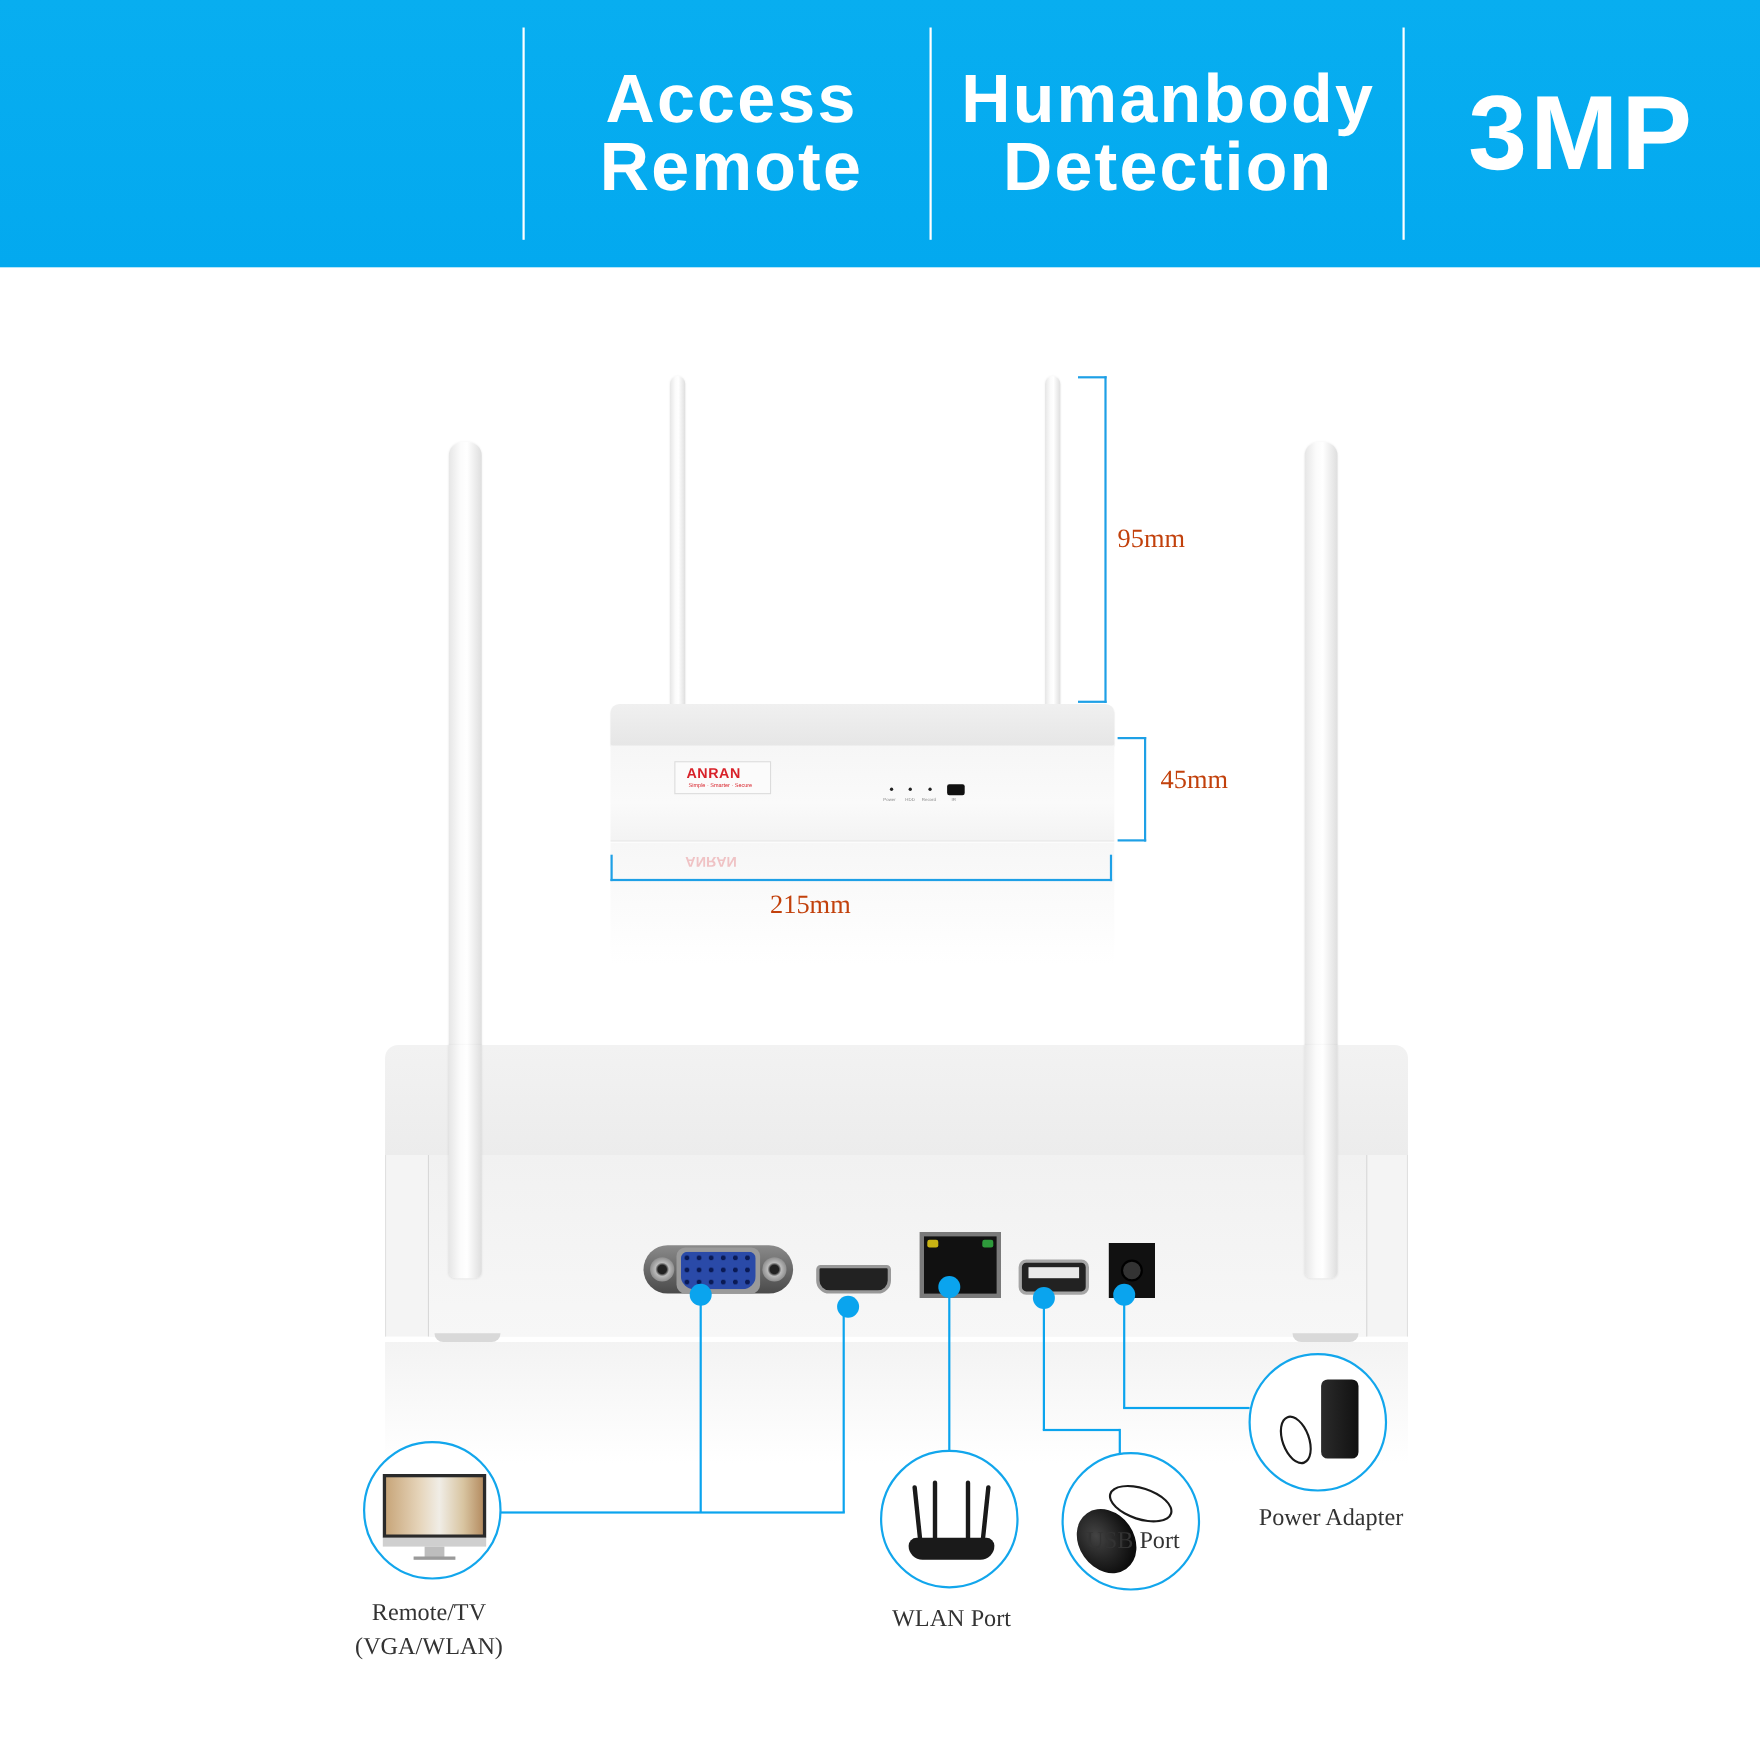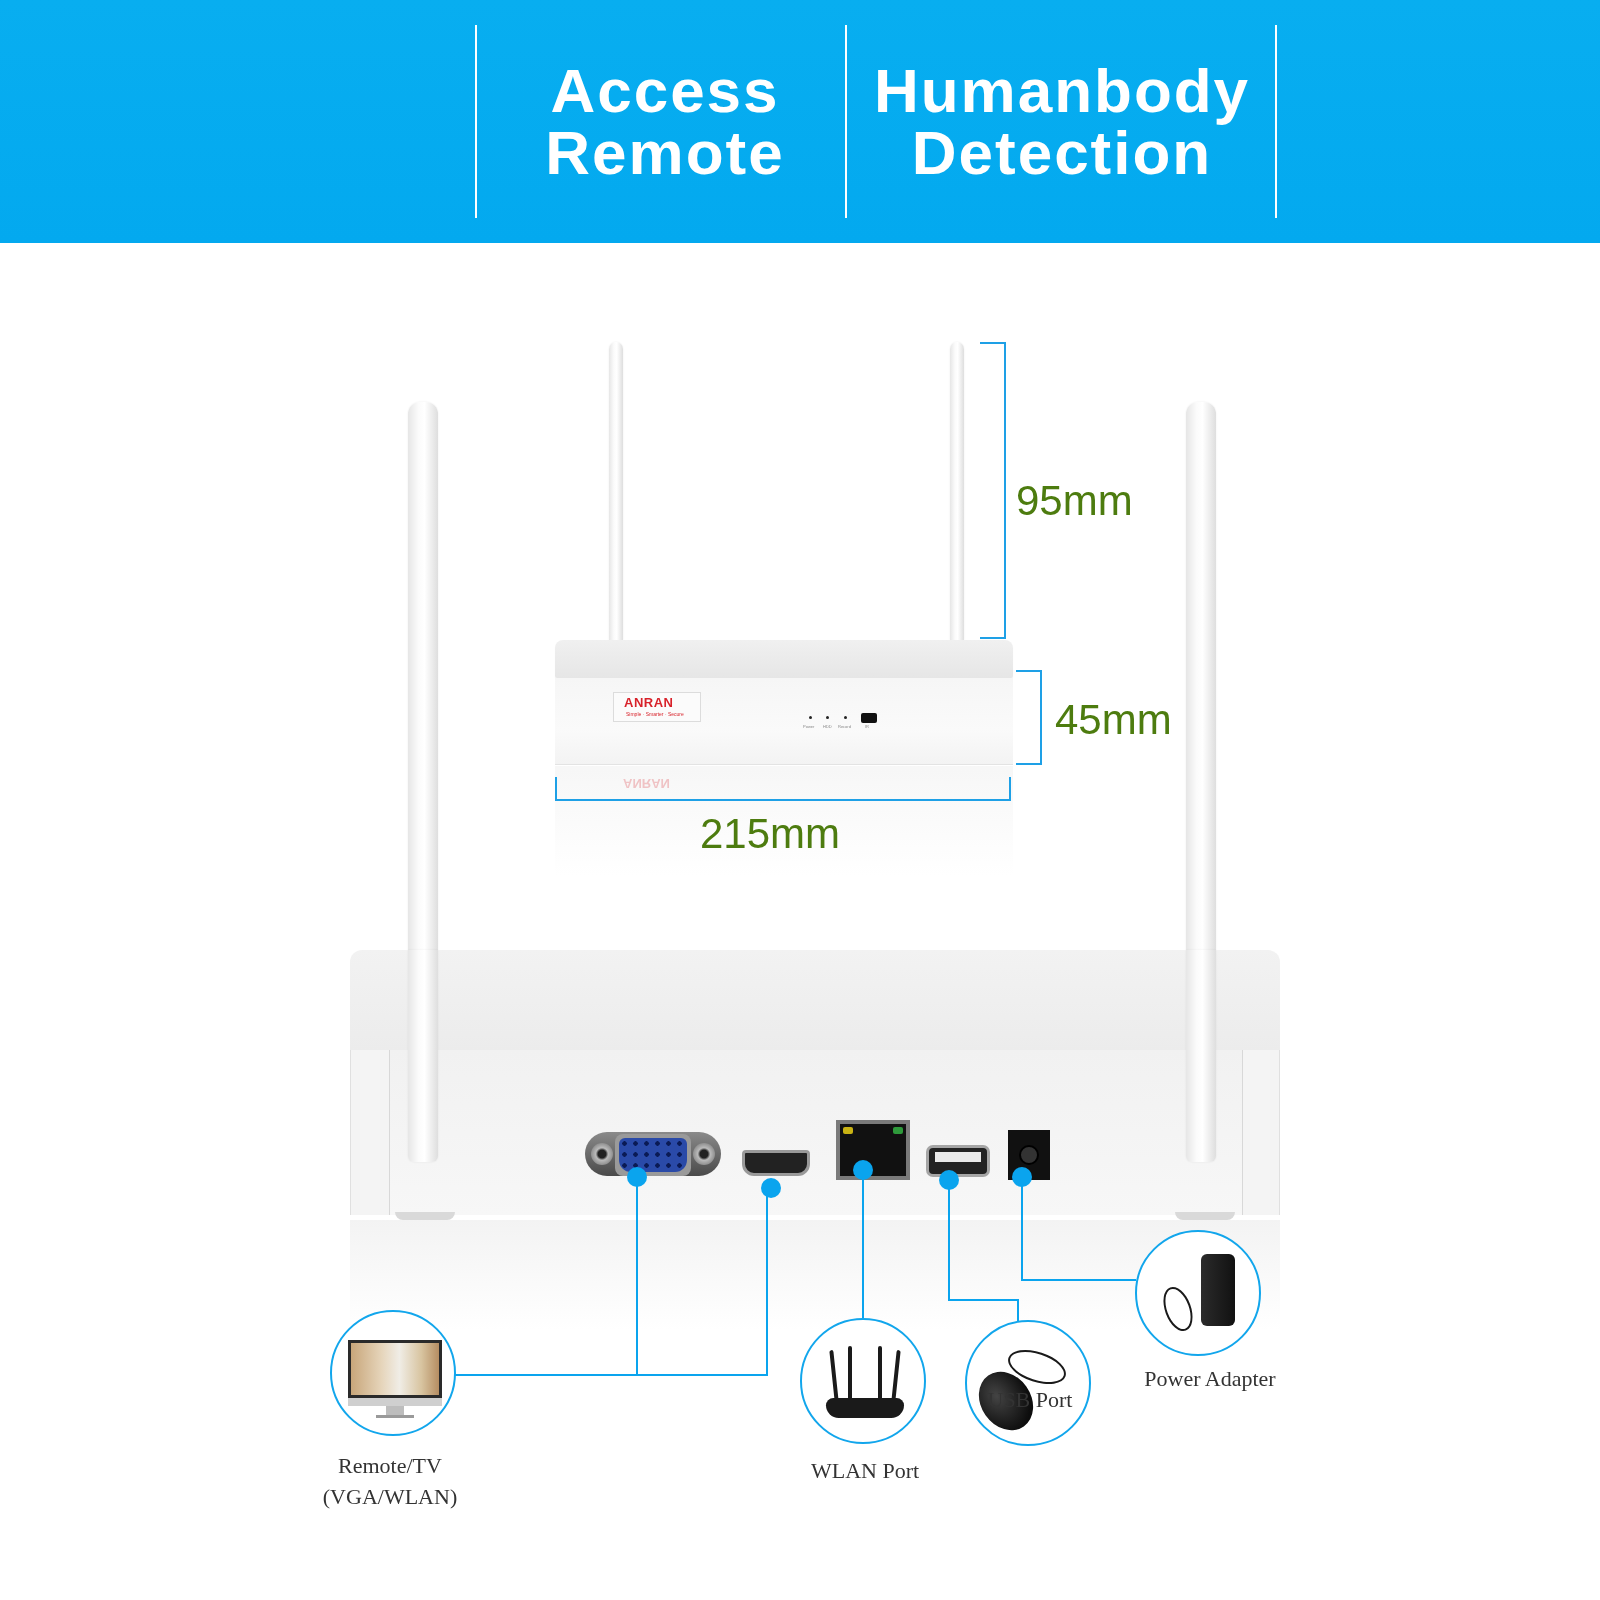--- a/index.html
+++ b/index.html
@@ -13,21 +13,21 @@
   .banner .cell { position: absolute; top: 0; height: 243px; display: flex; align-items: center; justify-content: center;
     color: #ffffff; text-align: center; }
   .nvr { left: 60px; width: 400px; font-family: "Liberation Sans", sans-serif; font-size: 148px; font-weight: 400; letter-spacing: 4px; }
   .feat { font-weight: 700; font-size: 62px; line-height: 62px; letter-spacing: 2px; }
   .f1 { left: 480px; width: 370px; }
   .f2 { left: 848px; width: 428px; }
   .mp { left: 1278px; width: 320px; font-weight: 700; font-size: 96px; letter-spacing: 3px; }
 
   
   .dim { position: absolute; border-color: #1ea0e6; border-style: solid; border-width: 0; }
-  .dim-text { position: absolute; font-family: Liberation Sans, sans-serif; font-size: 42px; color: #4d7c0f; }
+  .dim-text { position: absolute; font-family: Liberation Serif, serif; font-size: 24px; color: #c2410c; }
 
   
   .ant { position: absolute; background: linear-gradient(90deg, #e6e6e6 0%, #fbfbfb 35%, #ffffff 55%, #dedede 100%);
     border-radius: 12px 12px 4px 4px; box-shadow: 0 0 2px rgba(0,0,0,0.08); }
 
   
   .front { position: absolute; left: 555px; top: 640px; width: 458px; height: 125px; }
   .front .top { position: absolute; left: 0; top: 0; width: 458px; height: 38px; border-radius: 8px 8px 2px 2px;
     background: linear-gradient(180deg, #f0f0f0, #e6e6e6); box-shadow: 0 1px 1px rgba(0,0,0,0.06); }
   .front .face { position: absolute; left: 0; top: 38px; width: 458px; height: 87px;
@@ -107,20 +107,21 @@
     </div>
   </div>
   <div class="sep" style="left:845px"></div>
   <div class="cell feat f2">
     <div>
       <div>Humanbody</div>
       <div>Detection</div>
     </div>
   </div>
   <div class="sep" style="left:1275px"></div>
+  <div class="cell mp">3MP</div>
 </div>
 
 <div class="ant" style="left:408px; top:402px; width:30px; height:760px;"></div>
 <div class="ant" style="left:1186px; top:402px; width:30px; height:760px;"></div>
 
 <div class="ant" style="left:609px; top:342px; width:14px; height:300px;"></div>
 <div class="ant" style="left:950px; top:342px; width:14px; height:300px;"></div>
 
 <div class="front">
   <div class="top"></div>

